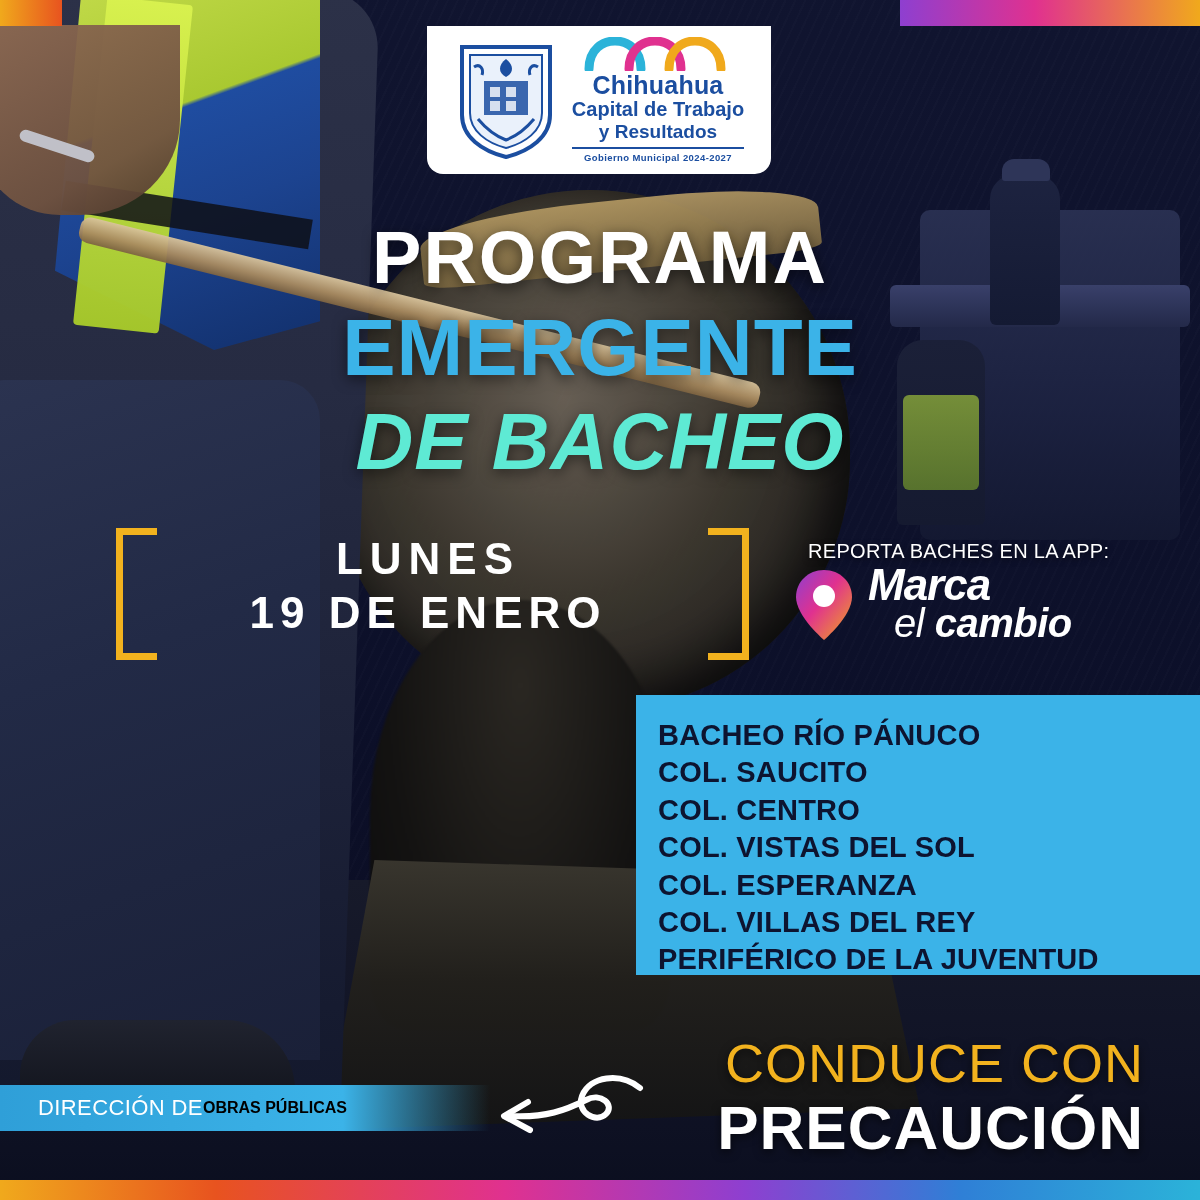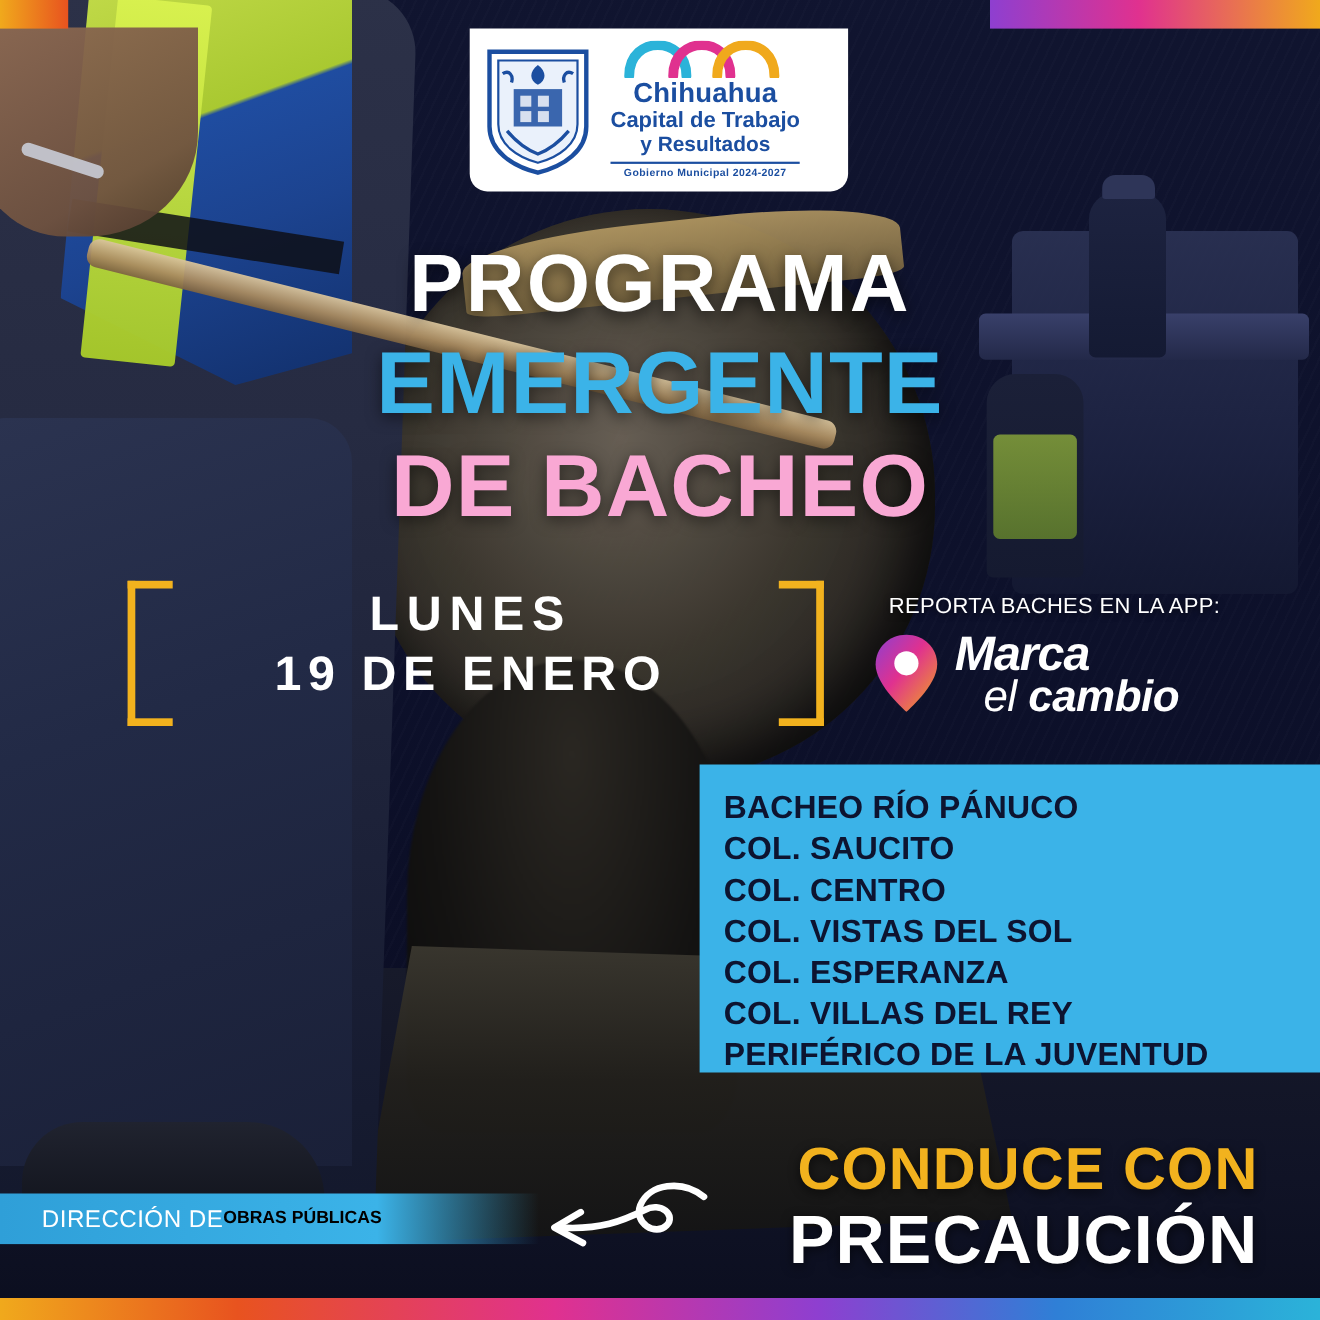--- a/index.html
+++ b/index.html
@@ -237,20 +237,21 @@
 
   
   .logo-card {
     position: absolute;
     left: 427px; top: 26px;
     width: 344px; height: 148px;
     background: #ffffff;
     border-radius: 0 0 16px 16px;
     display: flex;
     align-items: center;
+    justify-content: center;
     gap: 14px;
     padding: 0 10px;
     box-sizing: border-box;
   }
   .shield {
     width: 104px; height: 118px;
     position: relative;
     flex: 0 0 auto;
   }
   .shield svg { display: block; }
@@ -283,23 +284,24 @@
   .title-2 {
     position: absolute; left: 0; right: 0; top: 302px;
     text-align: center;
     font-size: 80px; font-weight: bold; color: #3bb3e8;
     letter-spacing: 1px;
     text-shadow: 0 4px 14px rgba(0,0,0,.5);
   }
   .title-3 {
     position: absolute; left: 0; right: 0; top: 396px;
     text-align: center;
-    font-size: 80px; font-weight: bold; color: #f9a8d4;
+    font-size: 80px; font-weight: bold; color: #5eead4;
     letter-spacing: 1px;
     text-shadow: 0 4px 14px rgba(0,0,0,.5);
+    font-style: italic;
   }
 
   
   .date-block {
     position: absolute;
     left: 108px; top: 528px;
     width: 630px; height: 128px;
   }
   .bracket {
     position: absolute;
@@ -326,21 +328,21 @@
     position: absolute;
     left: 790px; top: 540px;
     width: 330px;
   }
   .app-label {
     font-size: 20px; font-weight: normal; color: #ffffff;
     letter-spacing: .3px; margin-left: 18px;
     text-shadow: 0 2px 6px rgba(0,0,0,.6);
   }
   .app-logo {
-    display: flex; align-items: flex-start; gap: 10px; margin-top: 12px;
+    display: flex; align-items: flex-end; gap: 10px; margin-top: 2px;
   }
   .pin {
     width: 68px; height: 74px; position: relative; flex: 0 0 auto;
   }
   .marca-wrap { display: flex; flex-direction: column; line-height: .92; }
   .marca {
     font-size: 44px; font-weight: bold; font-style: italic; color: #ffffff;
     letter-spacing: -1px;
   }
   .elcambio {
@@ -366,21 +368,21 @@
     line-height: 1.29;
     letter-spacing: .2px;
     white-space: nowrap;
   }
   .streets ul { margin: 0; padding: 0; }
 
   
   .cc-1 {
     position: absolute;
     right: 56px; top: 1032px;
-    font-size: 54px; font-weight: bold; color: #f2b21e;
+    font-size: 54px; font-weight: normal; color: #f2b21e;
     letter-spacing: 1px;
     text-shadow: 0 3px 10px rgba(0,0,0,.6);
   }
   .cc-2 {
     position: absolute;
     right: 56px; top: 1092px;
     font-size: 62px; font-weight: bold; color: #ffffff;
     letter-spacing: 1px;
     text-shadow: 0 3px 10px rgba(0,0,0,.6);
   }

